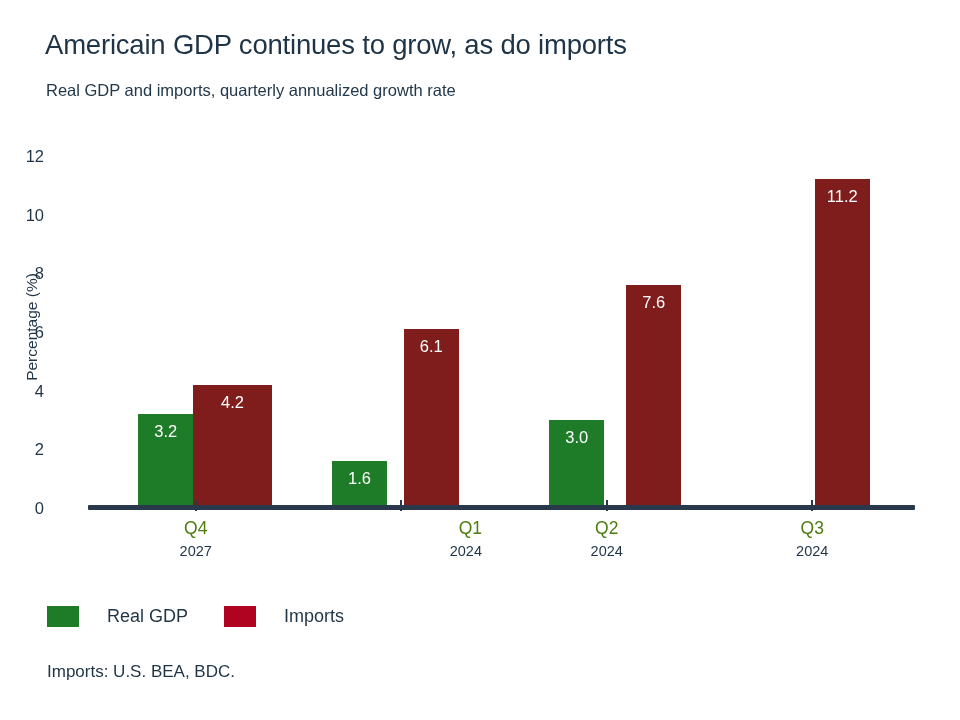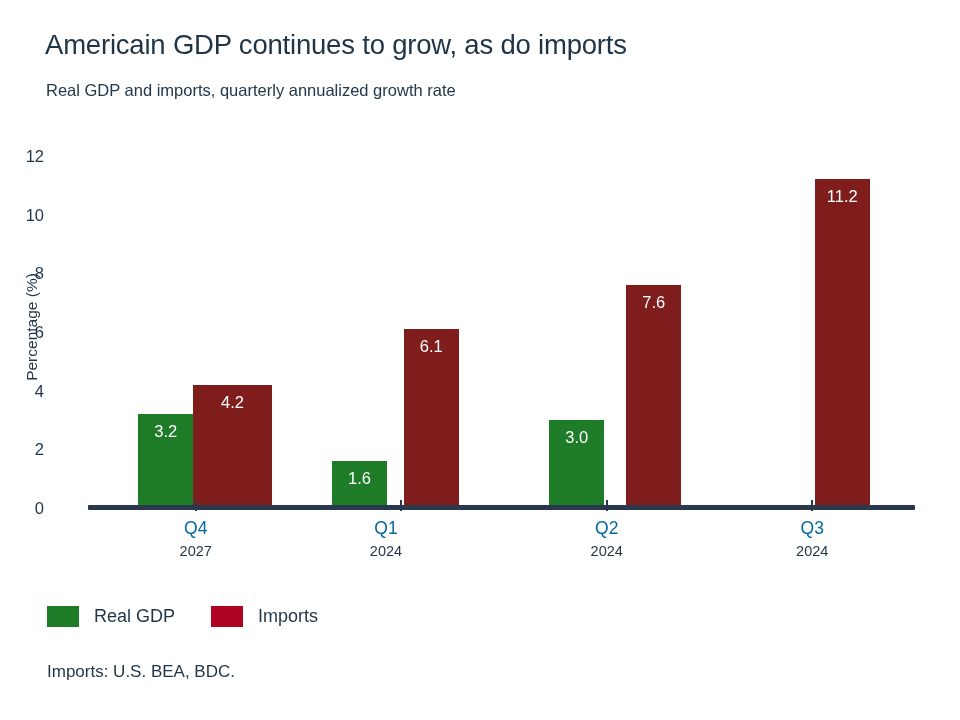--- a/index.html
+++ b/index.html
@@ -106,21 +106,21 @@
   .x-group-label {
     position: absolute;
     top: 518px;
     width: 160px;
     text-align: center;
     transform: translateX(-50%);
   }
   .x-group-label .quarter {
     display: block;
     font-size: 17.5px;
-    color: #0369a1;
+    color: #4d7c0f;
     line-height: 1.25;
   }
   .x-group-label .year {
     display: block;
     font-size: 14.5px;
     color: #1f3446;
     margin-top: 3px;
     line-height: 1.2;
   }
 
@@ -129,21 +129,21 @@
     position: absolute;
     left: 47px;
     top: 606px;
     display: flex;
     align-items: center;
     gap: 36px;
   }
   .legend-entry {
     display: flex;
     align-items: center;
-    gap: 15px;
+    gap: 28px;
   }
   .legend-swatch {
     width: 32px;
     height: 21px;
     flex: 0 0 auto;
   }
   .legend-swatch.gdp     { background: #1e7b28; }
   .legend-swatch.imports { background: #b00322; }
   .legend-label {
     font-size: 18px;
@@ -205,21 +205,21 @@
     </div>
   </div>
 <div id="axis-baseline"></div>
 <div id="x-axis">
     <div class="x-tick-mark" style="left: 194.75px;"></div>
     <div class="x-group-label" style="left: 195.75px;">
       <span class="quarter">Q4</span>
       <span class="year">2027</span>
     </div>
     <div class="x-tick-mark" style="left: 400.25px;"></div>
-    <div class="x-group-label" style="left: 386px;">
+    <div class="x-group-label" style="left: 402px; text-align: right;">
       <span class="quarter">Q1</span>
       <span class="year">2024</span>
     </div>
     <div class="x-tick-mark" style="left: 605.75px;"></div>
     <div class="x-group-label" style="left: 606.75px;">
       <span class="quarter">Q2</span>
       <span class="year">2024</span>
     </div>
     <div class="x-tick-mark" style="left: 811.25px;"></div>
     <div class="x-group-label" style="left: 812.25px;">

